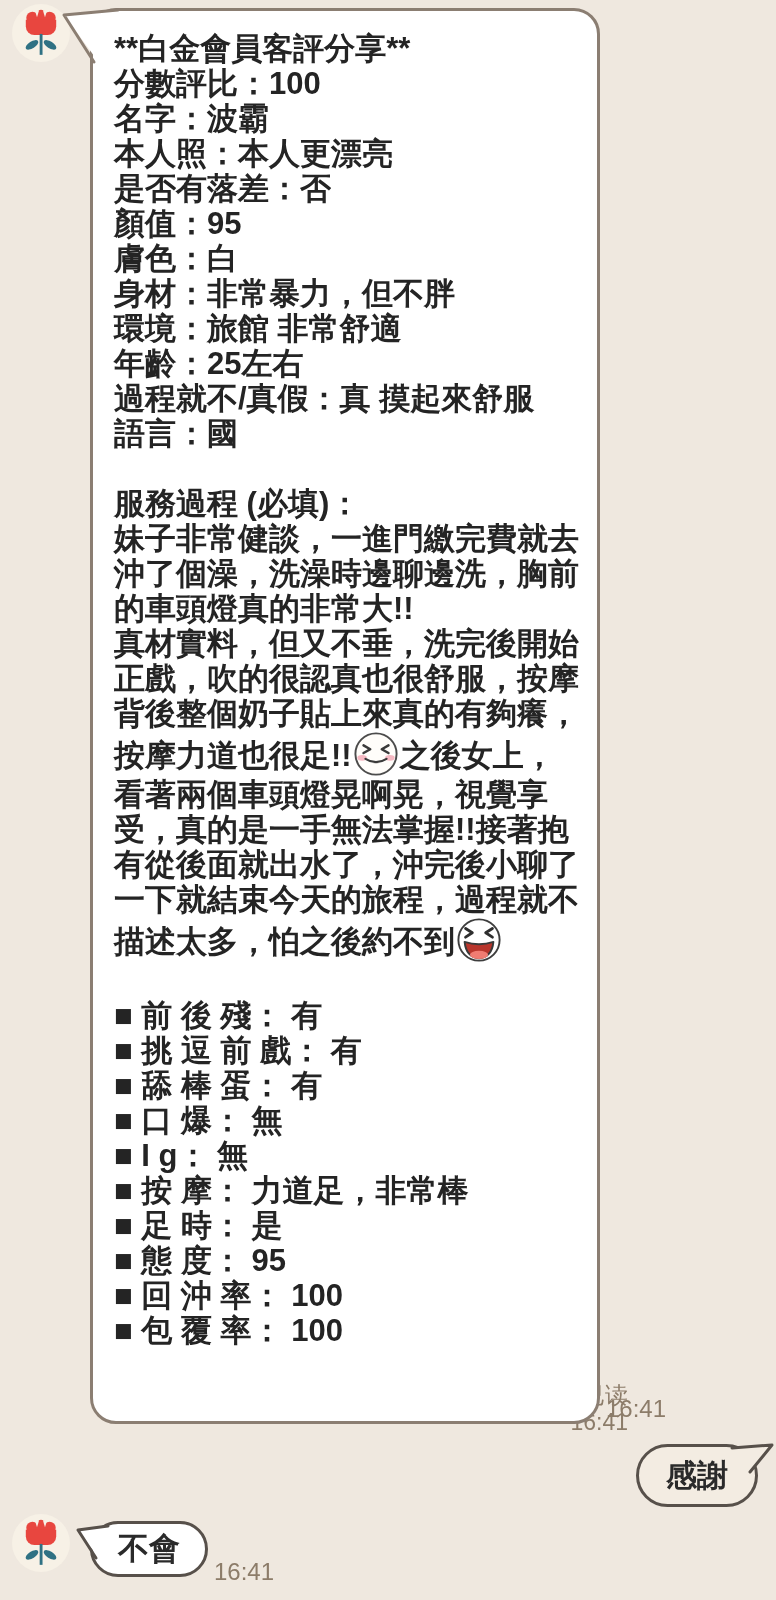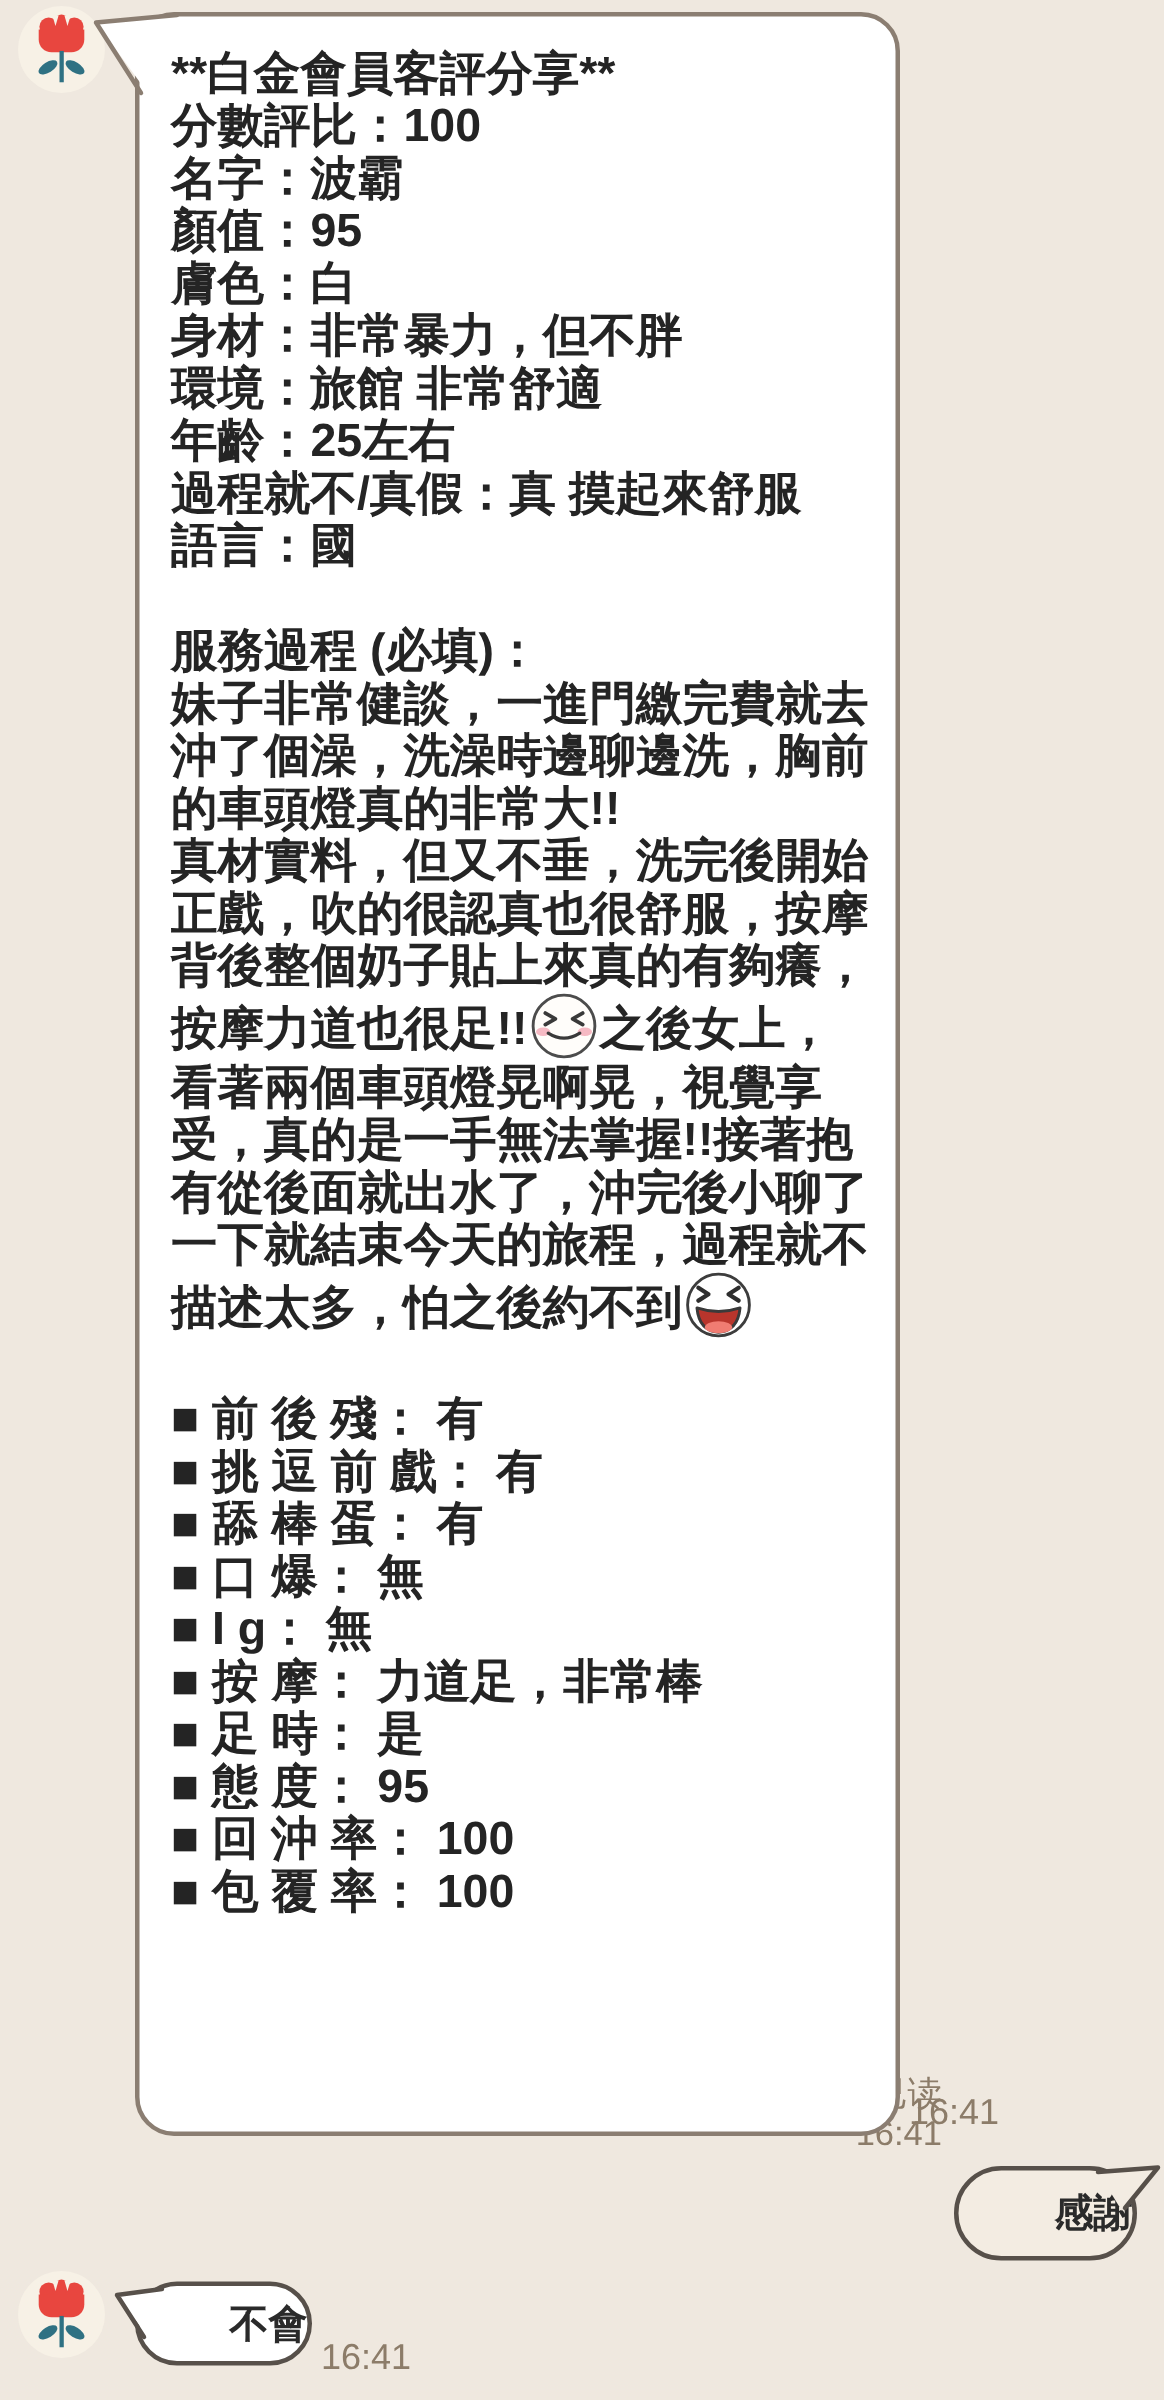--- a/index.html
+++ b/index.html
@@ -17,22 +17,22 @@
               box-sizing:border-box;padding:20px 16px 14px 21px;z-index:1;}
   .lines{color:#242424;font-size:31px;font-weight:700;letter-spacing:0px;}
   .line{min-height:35px;line-height:35px;white-space:nowrap;}
   .emoji{width:46px;height:46px;vertical-align:-11px;margin:0 1px;}
 
   
   .tail{position:absolute;z-index:2;}
 
   
   .bubble-small{position:absolute;background:#ffffff;border:3px solid #57504a;border-radius:32px;
-                box-sizing:border-box;display:flex;align-items:center;justify-content:flex-end;
-                color:#2a2a2a;font-size:26px;font-weight:700;z-index:1;}
+                box-sizing:border-box;display:flex;align-items:center;justify-content:center;
+                color:#2a2a2a;font-size:31px;font-weight:700;z-index:1;}
   .bubble-sent{background:#f3ece2;}
 
   .time{position:absolute;color:#8c7c69;font-size:24px;font-weight:400;}
   .read-receipt{position:absolute;left:480px;top:1382px;width:148px;text-align:right;
                 color:#8c7c69;font-size:23px;line-height:27px;font-weight:400;}
 </style>
 </head>
 <body>
 
 <svg width="0" height="0" style="position:absolute">
@@ -77,20 +77,22 @@
   <svg class="tail" style="left:56px;top:4px;" width="70" height="66" viewBox="0 0 70 66">
     <path d="M62 6 L8 11 L44 60 Z" fill="#ffffff"></path>
     <path d="M62 6 L8 11 L38 58" fill="none" stroke="#8b7e72" stroke-width="3" stroke-linejoin="round" stroke-linecap="round"></path>
   </svg>
 
   <div class="bubble-big">
     <div class="lines">
         <div class="line">**白金會員客評分享**</div>
         <div class="line">分數評比：100</div>
         <div class="line">名字：波霸</div>
+        <div class="line">本人照：本人更漂亮</div>
+        <div class="line">是否有落差：否</div>
         <div class="line">顏值：95</div>
         <div class="line">膚色：白</div>
         <div class="line">身材：非常暴力，但不胖</div>
         <div class="line">環境：旅館 非常舒適</div>
         <div class="line">年齡：25左右</div>
         <div class="line">過程就不/真假：真 摸起來舒服</div>
         <div class="line">語言：國</div>
         <div class="line"></div>
         <div class="line">服務過程 (必填)：</div>
         <div class="line">妹子非常健談，一進門繳完費就去</div>

